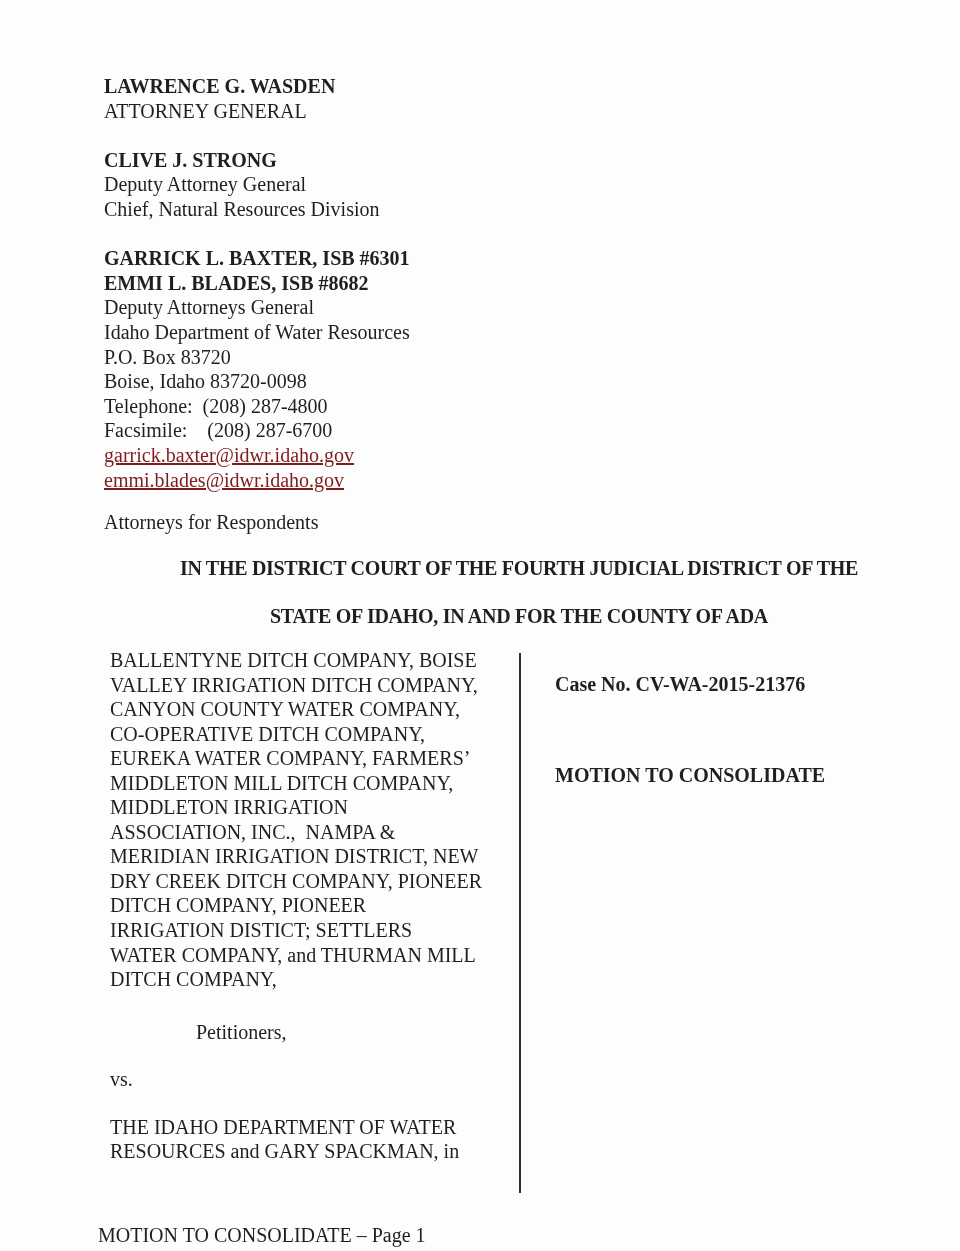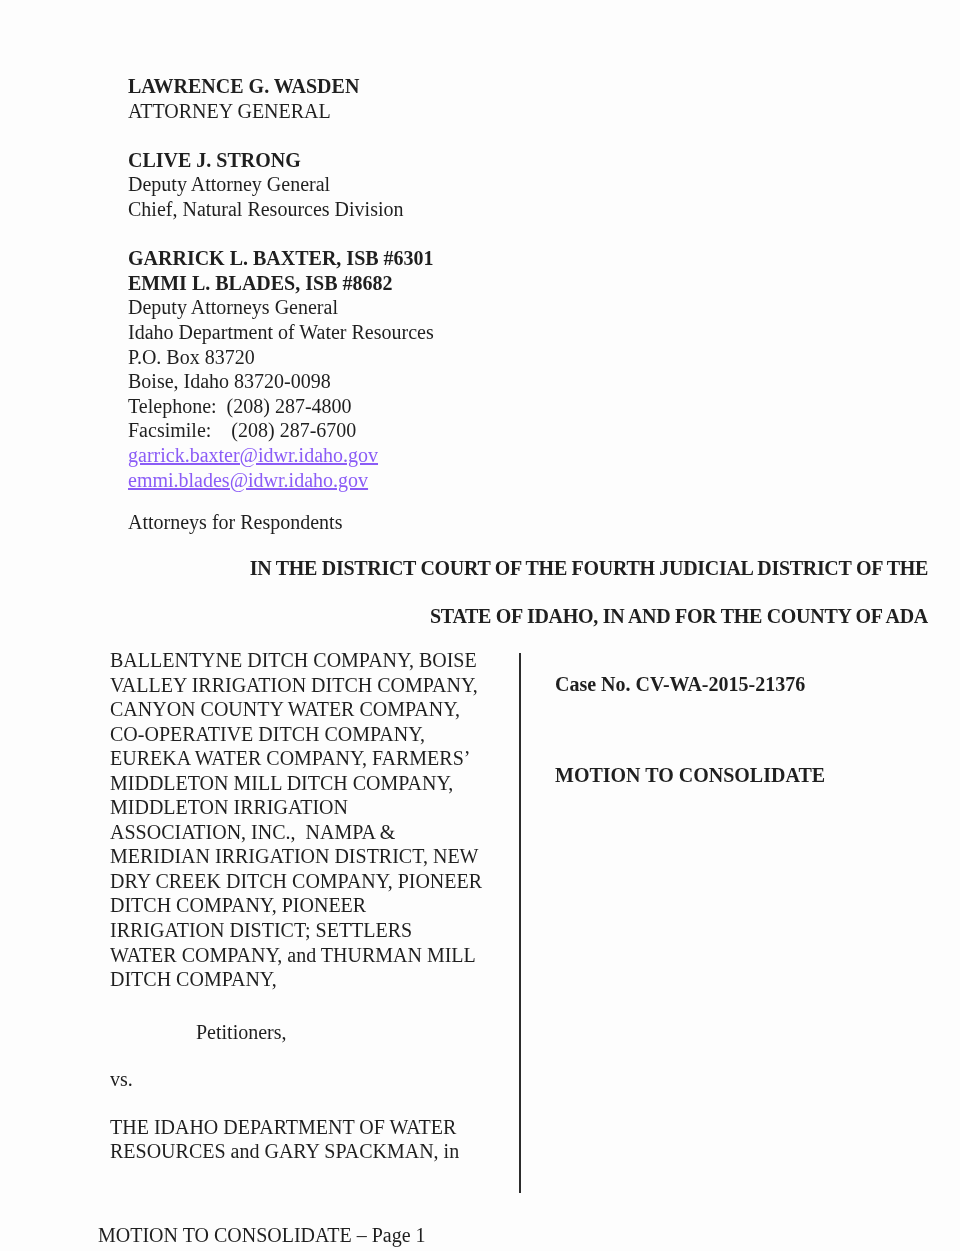--- a/index.html
+++ b/index.html
@@ -15,33 +15,33 @@
   }
   .line {
     font-size: 20px;
     line-height: 24.6px;
     white-space: pre;
   }
   .bold { font-weight: bold; }
   .spacer { height: 24.6px; }
   .spacer-sm { height: 18px; }
   .link {
-    color: #8b5cf6;
+    color: #7f1d1d;
     text-decoration: underline;
     cursor: pointer;
   }
-  #attorney-block { position: absolute; left: 128px; top: 74px; }
+  #attorney-block { position: absolute; left: 104px; top: 74px; }
   #court-header {
     position: absolute;
     left: 110px;
     width: 818px;
     top: 556px;
     text-align: center;
   }
-  #court-header .line { font-weight: bold; letter-spacing: -0.3px; white-space: normal; text-align: right; }
+  #court-header .line { font-weight: bold; letter-spacing: -0.3px; white-space: normal; }
   #court-header .line-2 { margin-top: 23px; }
   #caption-left { position: absolute; left: 110px; top: 648px; width: 410px; }
   #caption-left .line { line-height: 24.55px; }
   .petitioners-label { margin-top: 28px; margin-left: 86px; }
   .vs-line { margin-top: 23px; }
   .respondents-block { margin-top: 23px; }
   #caption-divider {
     position: absolute;
     left: 519px;
     top: 653px;

